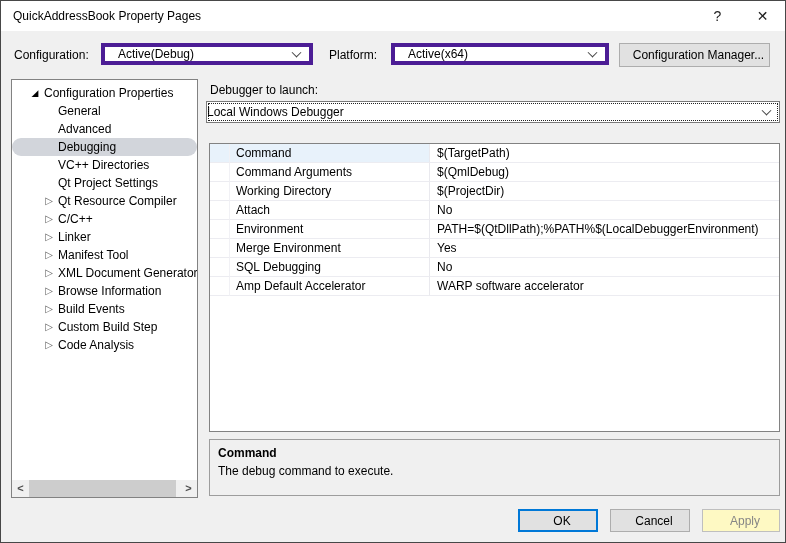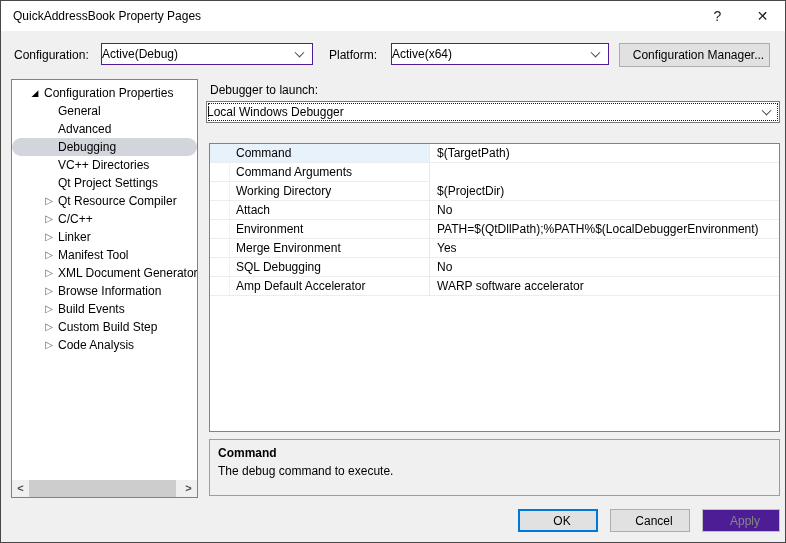--- a/index.html
+++ b/index.html
@@ -13,22 +13,22 @@
   
   .titlebar { position:absolute; left:0; top:0; right:0; height:30px; background:#FFFFFF;
               display:flex; align-items:center; }
   .title { padding-left:12px; }
   .tb-spacer { flex:1; }
   .tb-btn { width:45px; height:30px; display:flex; align-items:center; justify-content:center;
             font-size:14px; color:#222; }
   
   .cfg-label { position:absolute; top:47px; }
   .lbl-configuration { left:13px; } .lbl-platform { left:328px; }
-  .combo { position:absolute; height:22px; background:#fff; border:1px solid #4c1d95;
-           display:flex; align-items:center; padding-left:0; white-space:nowrap; overflow:hidden; }
+  .combo { position:absolute; height:22px; background:#fff; border:4px solid #4c1d95;
+           display:flex; align-items:center; padding-left:13px; white-space:nowrap; overflow:hidden; }
   .combo-config   { left:100px; top:42px; width:212px; }
   .combo-platform { left:390px; top:42px; width:218px; }
   .chev { position:absolute; right:9px; top:50%; width:7px; height:7px;
           border-right:1.4px solid #444; border-bottom:1.4px solid #444;
           transform:translateY(-70%) rotate(45deg); }
   .btn { background:#E1E1E1; border:1px solid #ADADAD; display:flex; align-items:center;
          justify-content:center;padding-left:8px; }
   .btn-cfgmgr { position:absolute; left:618px; top:42px; width:151px; height:24px; }
   
   .tree { position:absolute; left:10px; top:78px; width:187px; height:419px;
@@ -63,21 +63,21 @@
   .grow.sel .gspacer, .grow.sel .gname { background:#E8F2FB; }
   
   .desc { position:absolute; left:208px; top:438px; width:571px; height:57px;
           background:#F0F0F0; border:1px solid #9D9D9D; padding:6px 8px; }
   .desc-title { font-weight:bold; }
   .desc-text { margin-top:4px; }
   
   .fbtn { position:absolute; top:508px; width:80px; height:23px; }
   .btn-ok { left:517px; border:2px solid #0078D7; }
   .btn-cancel { left:609px; }
-  .btn-apply { left:701px; width:78px; background:#4c1d95; border-color:#BFBFBF; color:#868686; }
+  .btn-apply { left:701px; width:78px; background:#fef9c3; border-color:#BFBFBF; color:#868686; }
 </style>
 </head>
 <body>
 
 <div class="dialog">
 
   <div class="titlebar">
     <span class="title">QuickAddressBook Property Pages</span>
     <span class="tb-spacer"></span>
     <span class="tb-btn">
@@ -175,20 +175,21 @@
 
   <div class="grid">
     <div class="grow sel">
       <span class="gspacer"></span>
       <span class="gname">Command</span>
       <span class="gval">$(TargetPath)</span>
     </div>
     <div class="grow">
       <span class="gspacer"></span>
       <span class="gname">Command Arguments</span>
+      <span class="gval">$(QmlDebug)</span>
     </div>
     <div class="grow">
       <span class="gspacer"></span>
       <span class="gname">Working Directory</span>
       <span class="gval">$(ProjectDir)</span>
     </div>
     <div class="grow">
       <span class="gspacer"></span>
       <span class="gname">Attach</span>
       <span class="gval">No</span>

